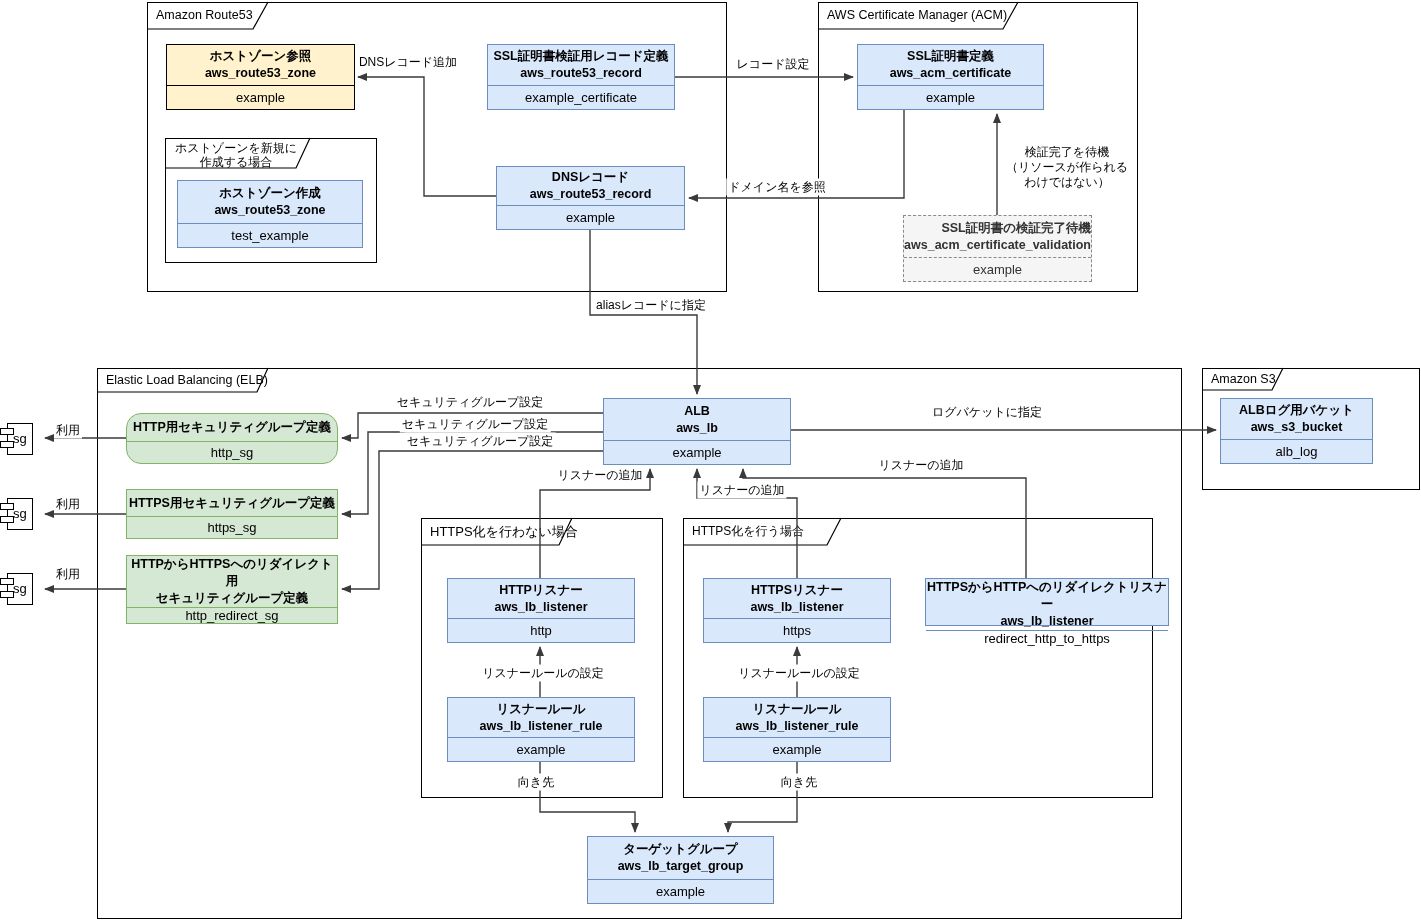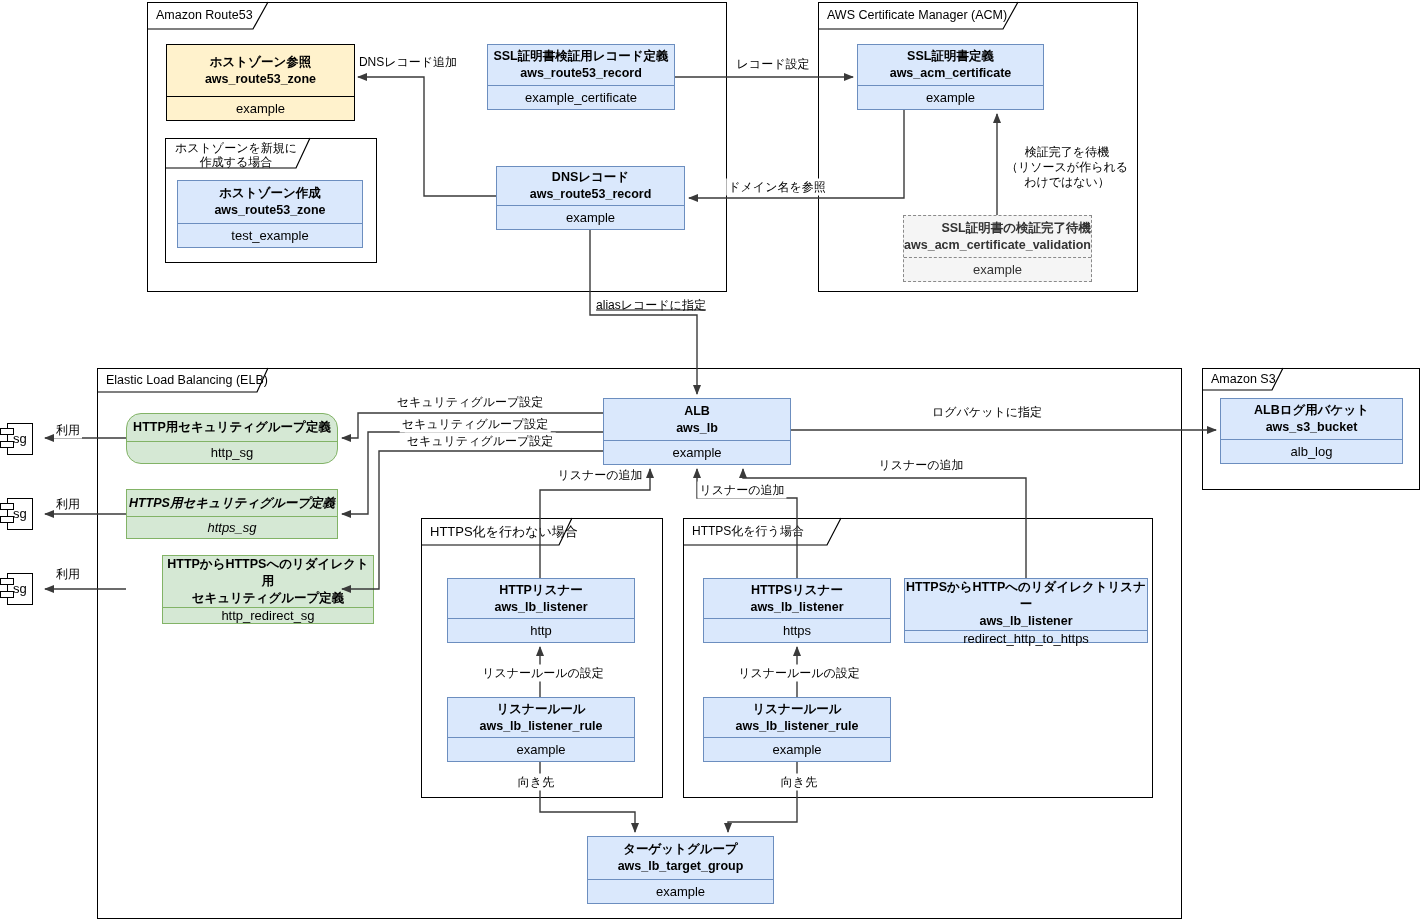--- a/index.html
+++ b/index.html
@@ -51,21 +51,21 @@
   <div class="tab-label" style="left:827px;top:2px;line-height:27px;">AWS Certificate Manager (ACM)</div>
   <div class="tab-label" style="left:106px;top:368px;line-height:24px;">Elastic Load Balancing (ELB)</div>
   <div class="tab-label" style="left:1211px;top:368px;line-height:22px;">Amazon S3</div>
   <div class="tab-label" style="left:172px;top:141px;width:128px;text-align:center;font-size:12px;line-height:14px;">
     <div>ホストゾーンを新規に</div>
     <div>作成する場合</div>
   </div>
   <div class="tab-label" style="left:430px;top:518px;line-height:27px;font-size:13px;">HTTPS化を行わない場合</div>
   <div class="tab-label" style="left:692px;top:518px;line-height:27px;font-size:12px;">HTTPS化を行う場合</div>
 
-  <div class="node yellow" style="left:166px;top:44px;width:189px;height:77px;">
+  <div class="node yellow" style="left:166px;top:44px;width:189px;height:66px;">
     <div class="head">
       <div class="t">ホストゾーン参照</div>
       <div class="r">aws_route53_zone</div>
     </div>
     <div class="val">example</div>
   </div>
 
   <div class="node blue" style="left:177px;top:180px;width:186px;height:68px;">
     <div class="head">
       <div class="t">ホストゾーン作成</div>
@@ -114,28 +114,28 @@
     <div class="val">example</div>
   </div>
 
   <div class="node green" style="left:126px;top:413px;width:212px;height:51px;border-radius:15px;">
     <div class="head">
       <div class="t">HTTP用セキュリティグループ定義</div>
     </div>
     <div class="val">http_sg</div>
   </div>
 
-  <div class="node green" style="left:126px;top:489px;width:212px;height:50px;font-style:italic;">
+  <div class="node green" style="left:126px;top:489px;width:212px;height:50px;">
     <div class="head">
       <div class="t">HTTPS用セキュリティグループ定義</div>
     </div>
     <div class="val">https_sg</div>
   </div>
 
-  <div class="node green" style="left:126px;top:555px;width:212px;height:69px;margin-left:36px;">
+  <div class="node green" style="left:126px;top:555px;width:212px;height:69px;">
     <div class="head">
       <div class="t">HTTPからHTTPSへのリダイレクト用</div>
       <div class="t">セキュリティグループ定義</div>
     </div>
     <div class="val">http_redirect_sg</div>
   </div>
 
   <div class="node blue" style="left:447px;top:578px;width:188px;height:65px;">
     <div class="head">
       <div class="t">HTTPリスナー</div>
@@ -153,21 +153,21 @@
   </div>
 
   <div class="node blue" style="left:703px;top:578px;width:188px;height:65px;">
     <div class="head">
       <div class="t">HTTPSリスナー</div>
       <div class="r">aws_lb_listener</div>
     </div>
     <div class="val">https</div>
   </div>
 
-  <div class="node blue" style="left:904px;top:578px;width:244px;height:65px;">
+  <div class="node blue" style="left:925px;top:578px;width:244px;height:48px;">
     <div class="head">
       <div class="t">HTTPSからHTTPへのリダイレクトリスナー</div>
       <div class="r">aws_lb_listener</div>
     </div>
     <div class="val">redirect_http_to_https</div>
   </div>
 
   <div class="node blue" style="left:703px;top:697px;width:188px;height:65px;">
     <div class="head">
       <div class="t">リスナールール</div>
@@ -177,21 +177,21 @@
   </div>
 
   <div class="node blue" style="left:587px;top:836px;width:187px;height:68px;">
     <div class="head">
       <div class="t">ターゲットグループ</div>
       <div class="r">aws_lb_target_group</div>
     </div>
     <div class="val">example</div>
   </div>
 
-  <div class="node blue" style="left:1220px;top:398px;width:183px;height:66px;">
+  <div class="node blue" style="left:1220px;top:398px;width:153px;height:66px;">
     <div class="head">
       <div class="t">ALBログ用バケット</div>
       <div class="r">aws_s3_bucket</div>
     </div>
     <div class="val">alb_log</div>
   </div>
 
   <div class="sgicon" style="left:0;top:423px;width:41px;height:32px;">
     <div class="main"></div>
       <div class="tab1"></div>
@@ -250,21 +250,21 @@
   </svg>
 
   <div class="edge-label" style="left:408px;top:62px;">DNSレコード追加</div>
   <div class="edge-label" style="left:773px;top:64px;">レコード設定</div>
   <div class="edge-label" style="left:777px;top:187px;">ドメイン名を参照</div>
   <div class="multiline" style="left:1005px;top:145px;width:124px;">
     <div>検証完了を待機</div>
     <div>（リソースが作られる</div>
     <div>わけではない）</div>
   </div>
-  <div class="edge-label" style="left:651px;top:305px;text-decoration:underline;">aliasレコードに指定</div>
+  <div class="edge-label" style="left:651px;top:305px;">aliasレコードに指定</div>
   <div class="edge-label" style="left:470px;top:402px;">セキュリティグループ設定</div>
   <div class="edge-label" style="left:475px;top:424px;">セキュリティグループ設定</div>
   <div class="edge-label" style="left:480px;top:441px;">セキュリティグループ設定</div>
   <div class="edge-label" style="left:68px;top:430px;">利用</div>
   <div class="edge-label" style="left:68px;top:504px;">利用</div>
   <div class="edge-label" style="left:68px;top:574px;">利用</div>
   <div class="edge-label" style="left:600px;top:475px;">リスナーの追加</div>
   <div class="edge-label" style="left:742px;top:490px;">リスナーの追加</div>
   <div class="edge-label" style="left:921px;top:465px;">リスナーの追加</div>
   <div class="edge-label" style="left:543px;top:673px;">リスナールールの設定</div>

